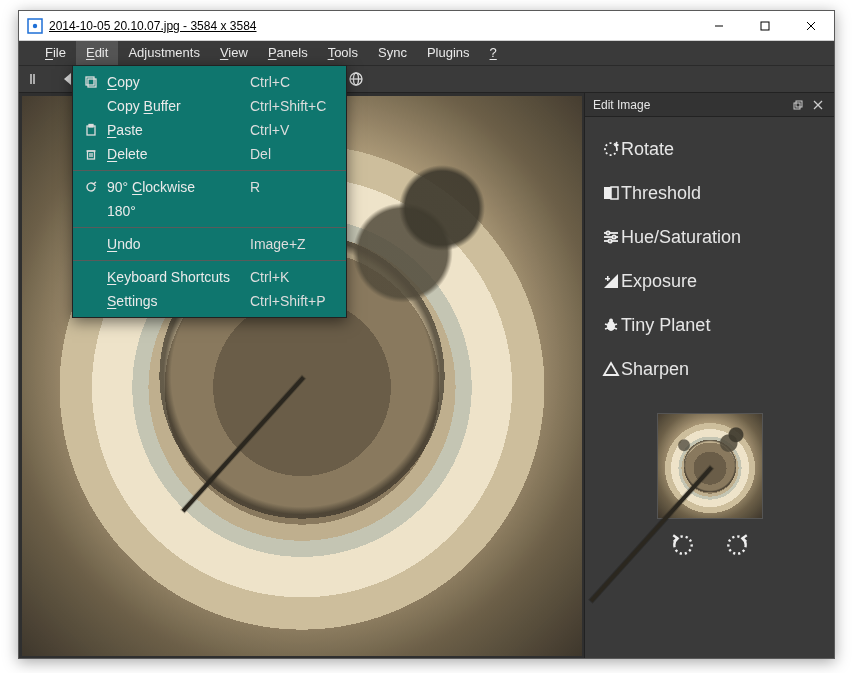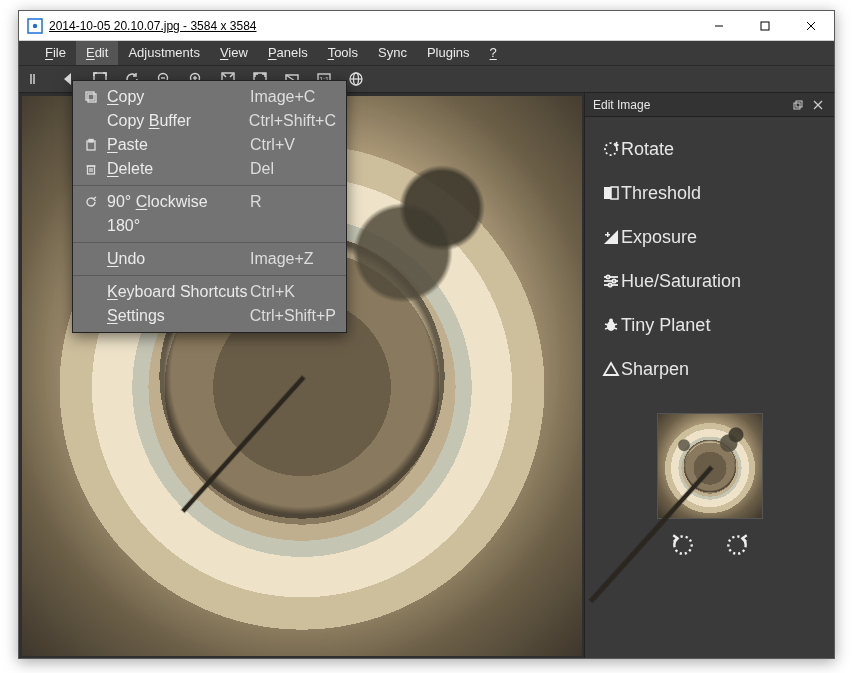--- a/index.html
+++ b/index.html
@@ -30,21 +30,21 @@
   .sidepanel .pitem { display: flex; align-items: center; height: 44px; font-size: 18px; cursor: pointer; }
   .sidepanel .pitem .picon { width: 20px; height: 20px; display: flex; align-items: center; justify-content: center; }
   .sidepanel .pitem .picon svg { width: 18px; height: 18px; }
   .thumbwrap { margin-top: 18px; display: flex; flex-direction: column; align-items: center; gap: 12px; }
   .thumb { width: 106px; height: 106px; border: 1px solid #555; }
   .thumb-btns { display: flex; gap: 26px; }
   .thumb-btns .rbtn { width: 28px; height: 28px; display: flex; align-items: center; justify-content: center; cursor: pointer; }
   .thumb-btns .rbtn svg { width: 26px; height: 26px; }
 
   
-  .dropdown { position: absolute; left: 53px; top: 69px; width: 275px; background: #737373; border: 1px solid #222; box-shadow: 0 4px 14px rgba(0,0,0,0.5); z-index: 50; color: #eaeaea; font-size: 16px; padding: 4px 0; }
+  .dropdown { position: absolute; left: 53px; top: 54px; width: 275px; background: #0f766e; border: 1px solid #222; box-shadow: 0 4px 14px rgba(0,0,0,0.5); z-index: 50; color: #eaeaea; font-size: 14px; padding: 4px 0; }
   .dropdown .row { display: flex; align-items: center; height: 24px; padding: 0 10px 0 8px; cursor: pointer; }
   .dropdown .row .icn { width: 20px; display: flex; align-items: center; justify-content: center; }
   .dropdown .row .icn svg { width: 14px; height: 14px; }
   .dropdown .row .lbl { flex: 1; padding-left: 6px; }
   .dropdown .row .sc { color: #ddd; min-width: 86px; text-align: left; }
   .dropdown hr { border: none; border-top: 1px solid #5a5a5a; margin: 4px 0; }
   .u { text-decoration: underline; text-underline-offset: 2px; }
 
   
   .planet {
@@ -256,44 +256,44 @@
             <span class="picon">
               <svg viewBox="0 0 18 18">
                 <rect x="2" y="3" width="7" height="12" fill="#eee"></rect>
                 <rect x="9" y="3" width="7" height="12" fill="none" stroke="#eee" stroke-width="1.5"></rect>
               </svg>
             </span>
             <span>Threshold</span>
           </div>
           <div class="pitem">
             <span class="picon">
-              <svg viewBox="0 0 18 18" fill="#eee">
-                <polygon points="2,16 16,2 16,16"></polygon>
-                <rect x="5" y="4" width="1.5" height="5"></rect>
-                <rect x="3" y="6" width="5" height="1.5"></rect>
-              </svg>
-            </span>
-            <span>Exposure</span>
-          </div>
-          <div class="pitem">
-            <span class="picon">
               <svg viewBox="0 0 18 18" stroke="#eee" stroke-width="1.8">
                 <line x1="2" y1="5" x2="16" y2="5"></line>
                 <circle cx="6" cy="5" r="1.7" fill="#3a3a3a"></circle>
                 <line x1="2" y1="9" x2="16" y2="9"></line>
                 <circle cx="12" cy="9" r="1.7" fill="#3a3a3a"></circle>
                 <line x1="2" y1="13" x2="16" y2="13"></line>
                 <circle cx="8" cy="13" r="1.7" fill="#3a3a3a"></circle>
               </svg>
             </span>
             <span>Hue/Saturation</span>
           </div>
           <div class="pitem">
             <span class="picon">
               <svg viewBox="0 0 18 18" fill="#eee">
+                <polygon points="2,16 16,2 16,16"></polygon>
+                <rect x="5" y="4" width="1.5" height="5"></rect>
+                <rect x="3" y="6" width="5" height="1.5"></rect>
+              </svg>
+            </span>
+            <span>Exposure</span>
+          </div>
+          <div class="pitem">
+            <span class="picon">
+              <svg viewBox="0 0 18 18" fill="#eee">
                 <ellipse cx="9" cy="10" rx="4" ry="5"></ellipse>
                 <circle cx="9" cy="4.5" r="2"></circle>
                 <line x1="3" y1="8" x2="6" y2="9" stroke="#eee" stroke-width="1.5"></line>
                 <line x1="15" y1="8" x2="12" y2="9" stroke="#eee" stroke-width="1.5"></line>
                 <line x1="3" y1="13" x2="6" y2="12" stroke="#eee" stroke-width="1.5"></line>
                 <line x1="15" y1="13" x2="12" y2="12" stroke="#eee" stroke-width="1.5"></line>
               </svg>
             </span>
             <span>Tiny Planet</span>
           </div>
@@ -332,21 +332,21 @@
 
   <div class="dropdown" id="dropdown">
       <div class="row">
         <span class="icn">
           <svg viewBox="0 0 14 14" fill="none" stroke="#ddd" stroke-width="1.3">
             <rect x="4" y="4" width="8" height="8"></rect>
             <rect x="2" y="2" width="8" height="8"></rect>
           </svg>
         </span>
         <span class="lbl"><span class="u">C</span>opy</span>
-        <span class="sc">Image+C</span>
+        <span class="sc">Ctrl+C</span>
       </div>
       <div class="row">
         <span class="icn"></span>
         <span class="lbl">Copy <span class="u">B</span>uffer</span>
         <span class="sc">Ctrl+Shift+C</span>
       </div>
       <div class="row">
         <span class="icn">
           <svg viewBox="0 0 14 14" fill="none" stroke="#ddd" stroke-width="1.3">
             <rect x="3" y="3" width="8" height="9"></rect>

